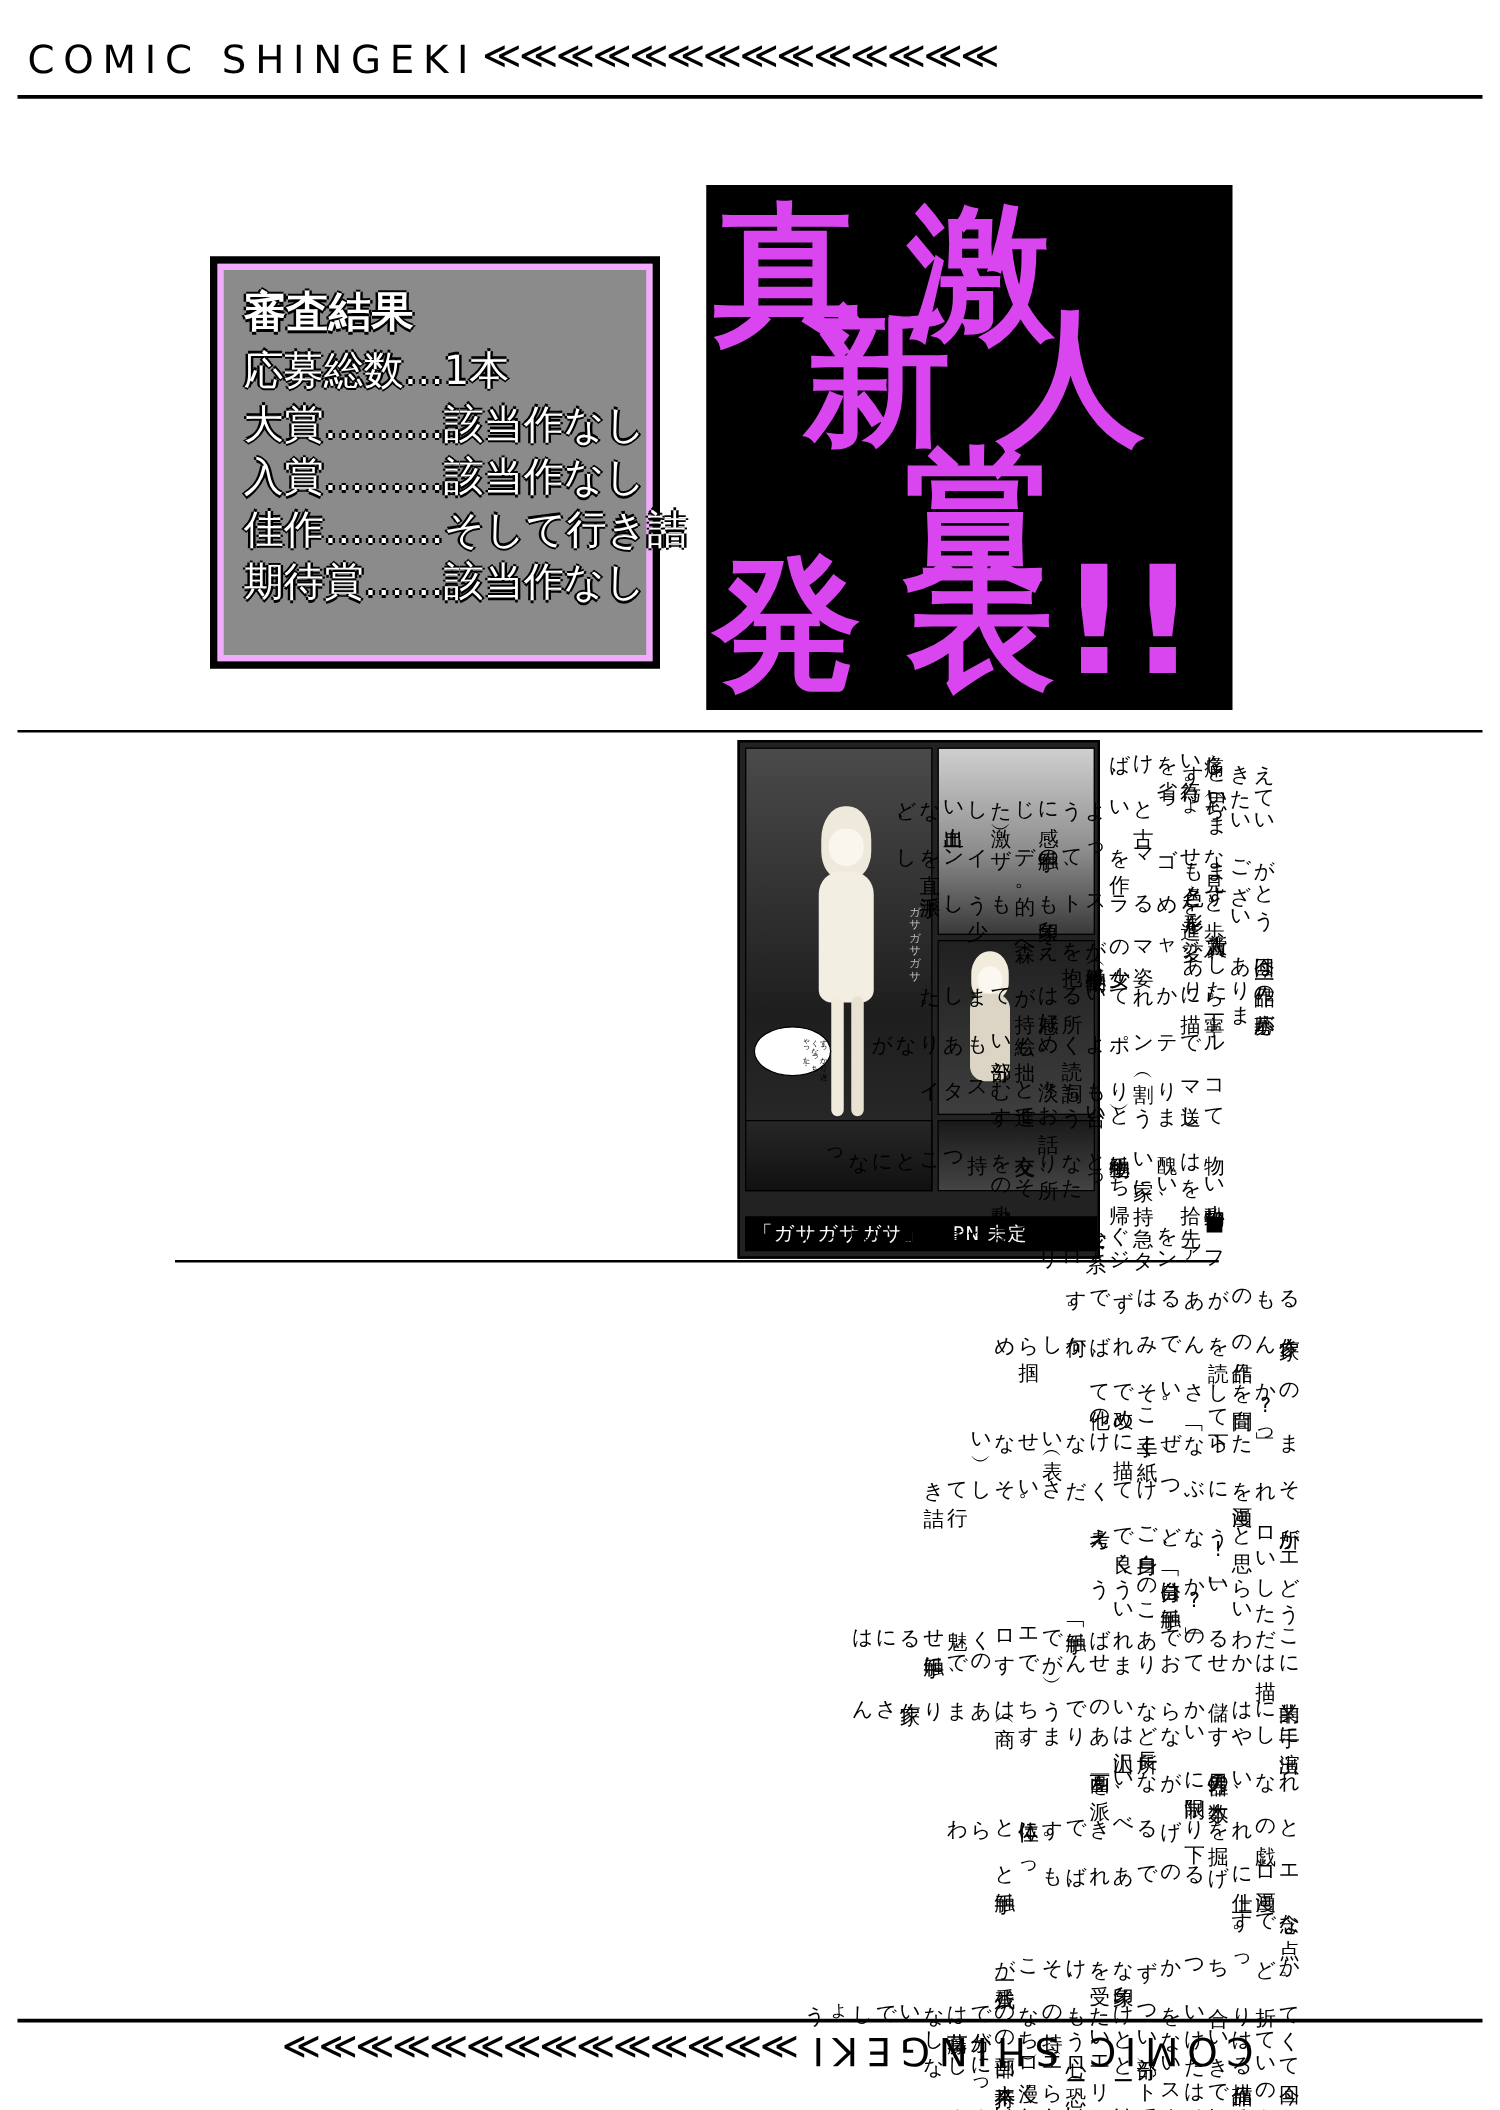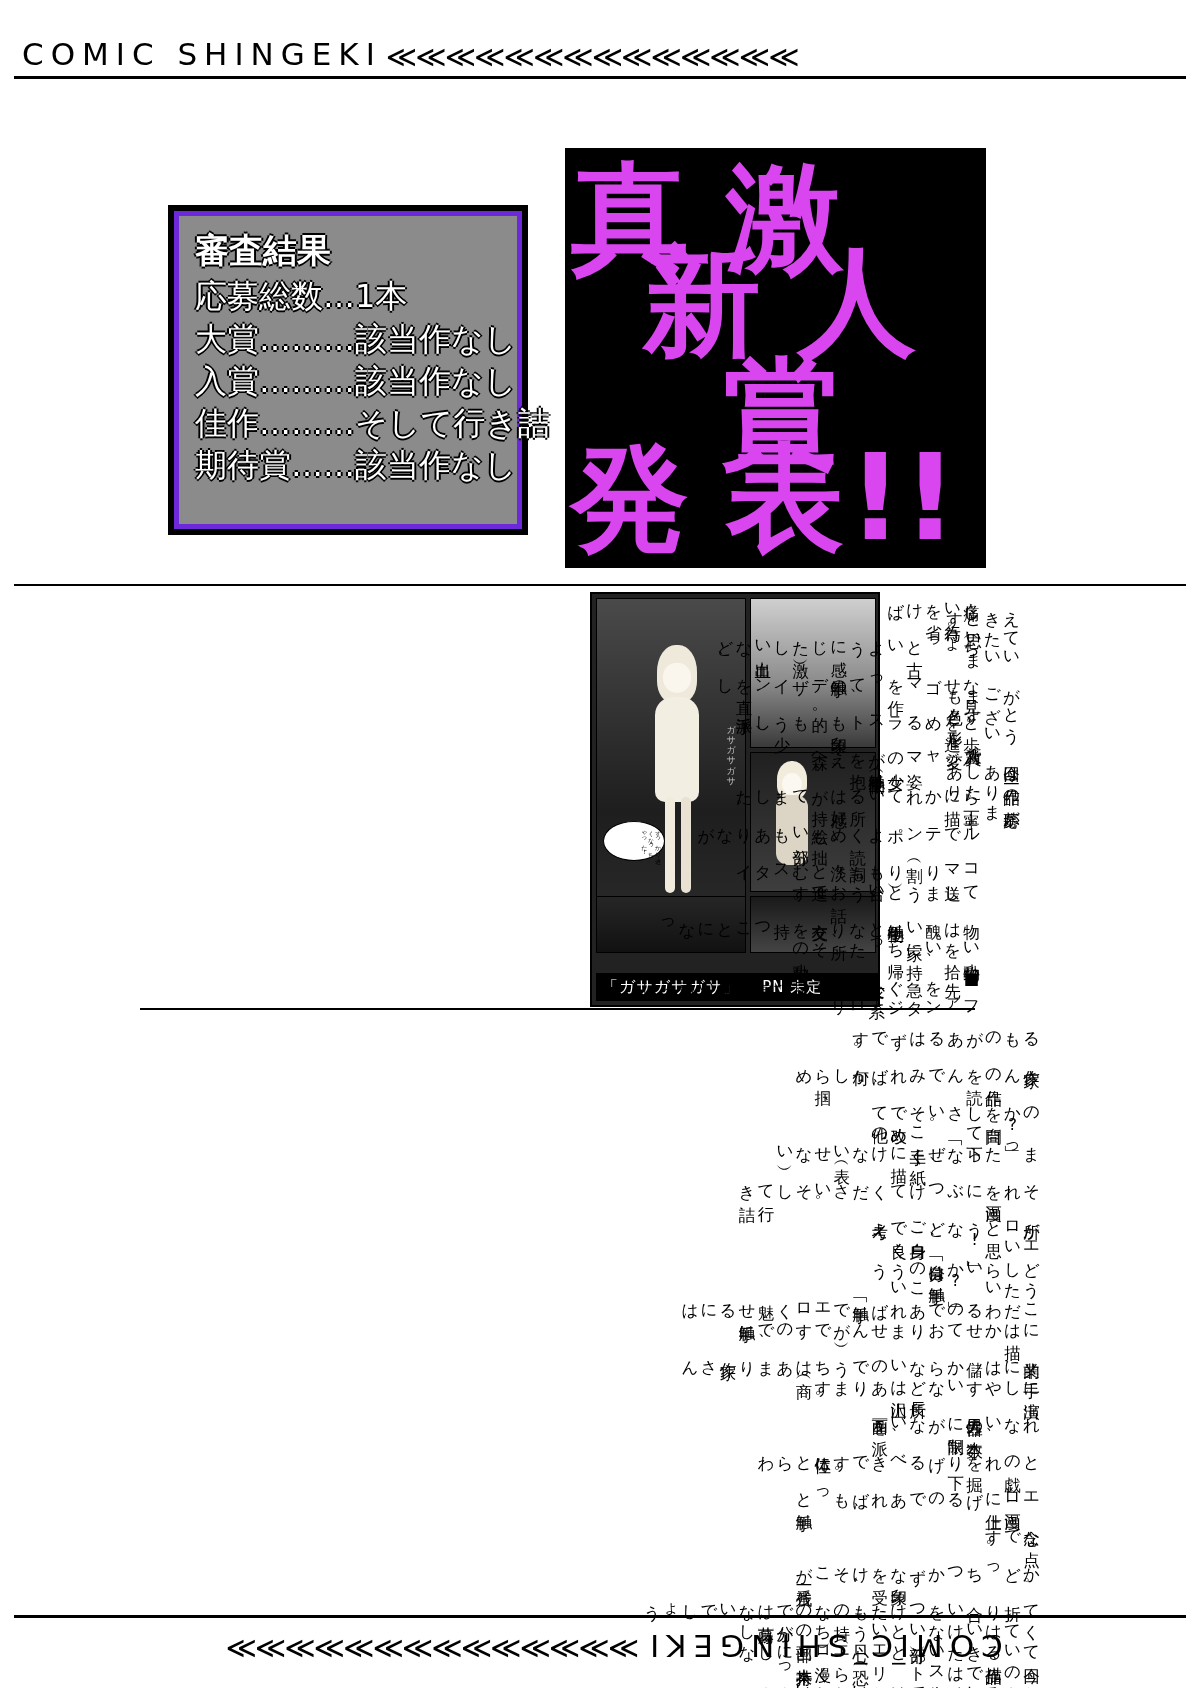--- a/index.html
+++ b/index.html
@@ -8,21 +8,21 @@
     font-family:"DejaVu Sans","Liberation Sans",sans-serif;
     color:#000;position:relative;overflow:hidden;
   }
   .page{
     position:absolute;left:0;top:0;width:1200px;height:1688px;
     background:#ffffff;
   }
   
   .runhead{
     position:absolute;left:0;width:1025px;height:42px;
-    display:flex;align-items:flex-end;
+    display:flex;align-items:flex-start;
   }
   .runhead.top{top:30px;}
   .runhead.bottom{bottom:24px;}
   .rh-text{
     font-family:"DejaVu Sans","Liberation Sans",sans-serif;
     font-size:31px;letter-spacing:7px;font-weight:400;white-space:nowrap;
   }
   .rh-chev{
     flex:1;overflow:hidden;white-space:nowrap;
     font-size:30px;letter-spacing:-2px;line-height:1;
@@ -62,21 +62,21 @@
   .tb-kai span{display:block;}
   .tb-excl{font-size:120px;font-weight:700;line-height:0.8;margin-left:6px;}
 
   
   .results{
     position:absolute;left:168px;top:205px;width:360px;height:330px;
     background:#000;padding:6px;box-sizing:border-box;
   }
   .results-inner{
     width:100%;height:100%;background:#8b8b8b;box-sizing:border-box;
-    border:5px solid #6d28d9;padding:16px 14px 10px 16px;
+    border:5px solid #f0abfc;padding:16px 14px 10px 16px;
     display:flex;flex-direction:column;justify-content:flex-start;
   }
   .res-title{
     color:#fff;font-size:34px;font-weight:700;line-height:1.1;margin-bottom:6px;
     text-shadow:-2px 0 #000,2px 0 #000,0 -2px #000,0 2px #000;
   }
   .res-line{
     color:#fff;font-size:32px;font-weight:400;line-height:1.32;white-space:nowrap;
     text-shadow:-2px 0 #000,2px 0 #000,0 -2px #000,0 2px #000;
   }

